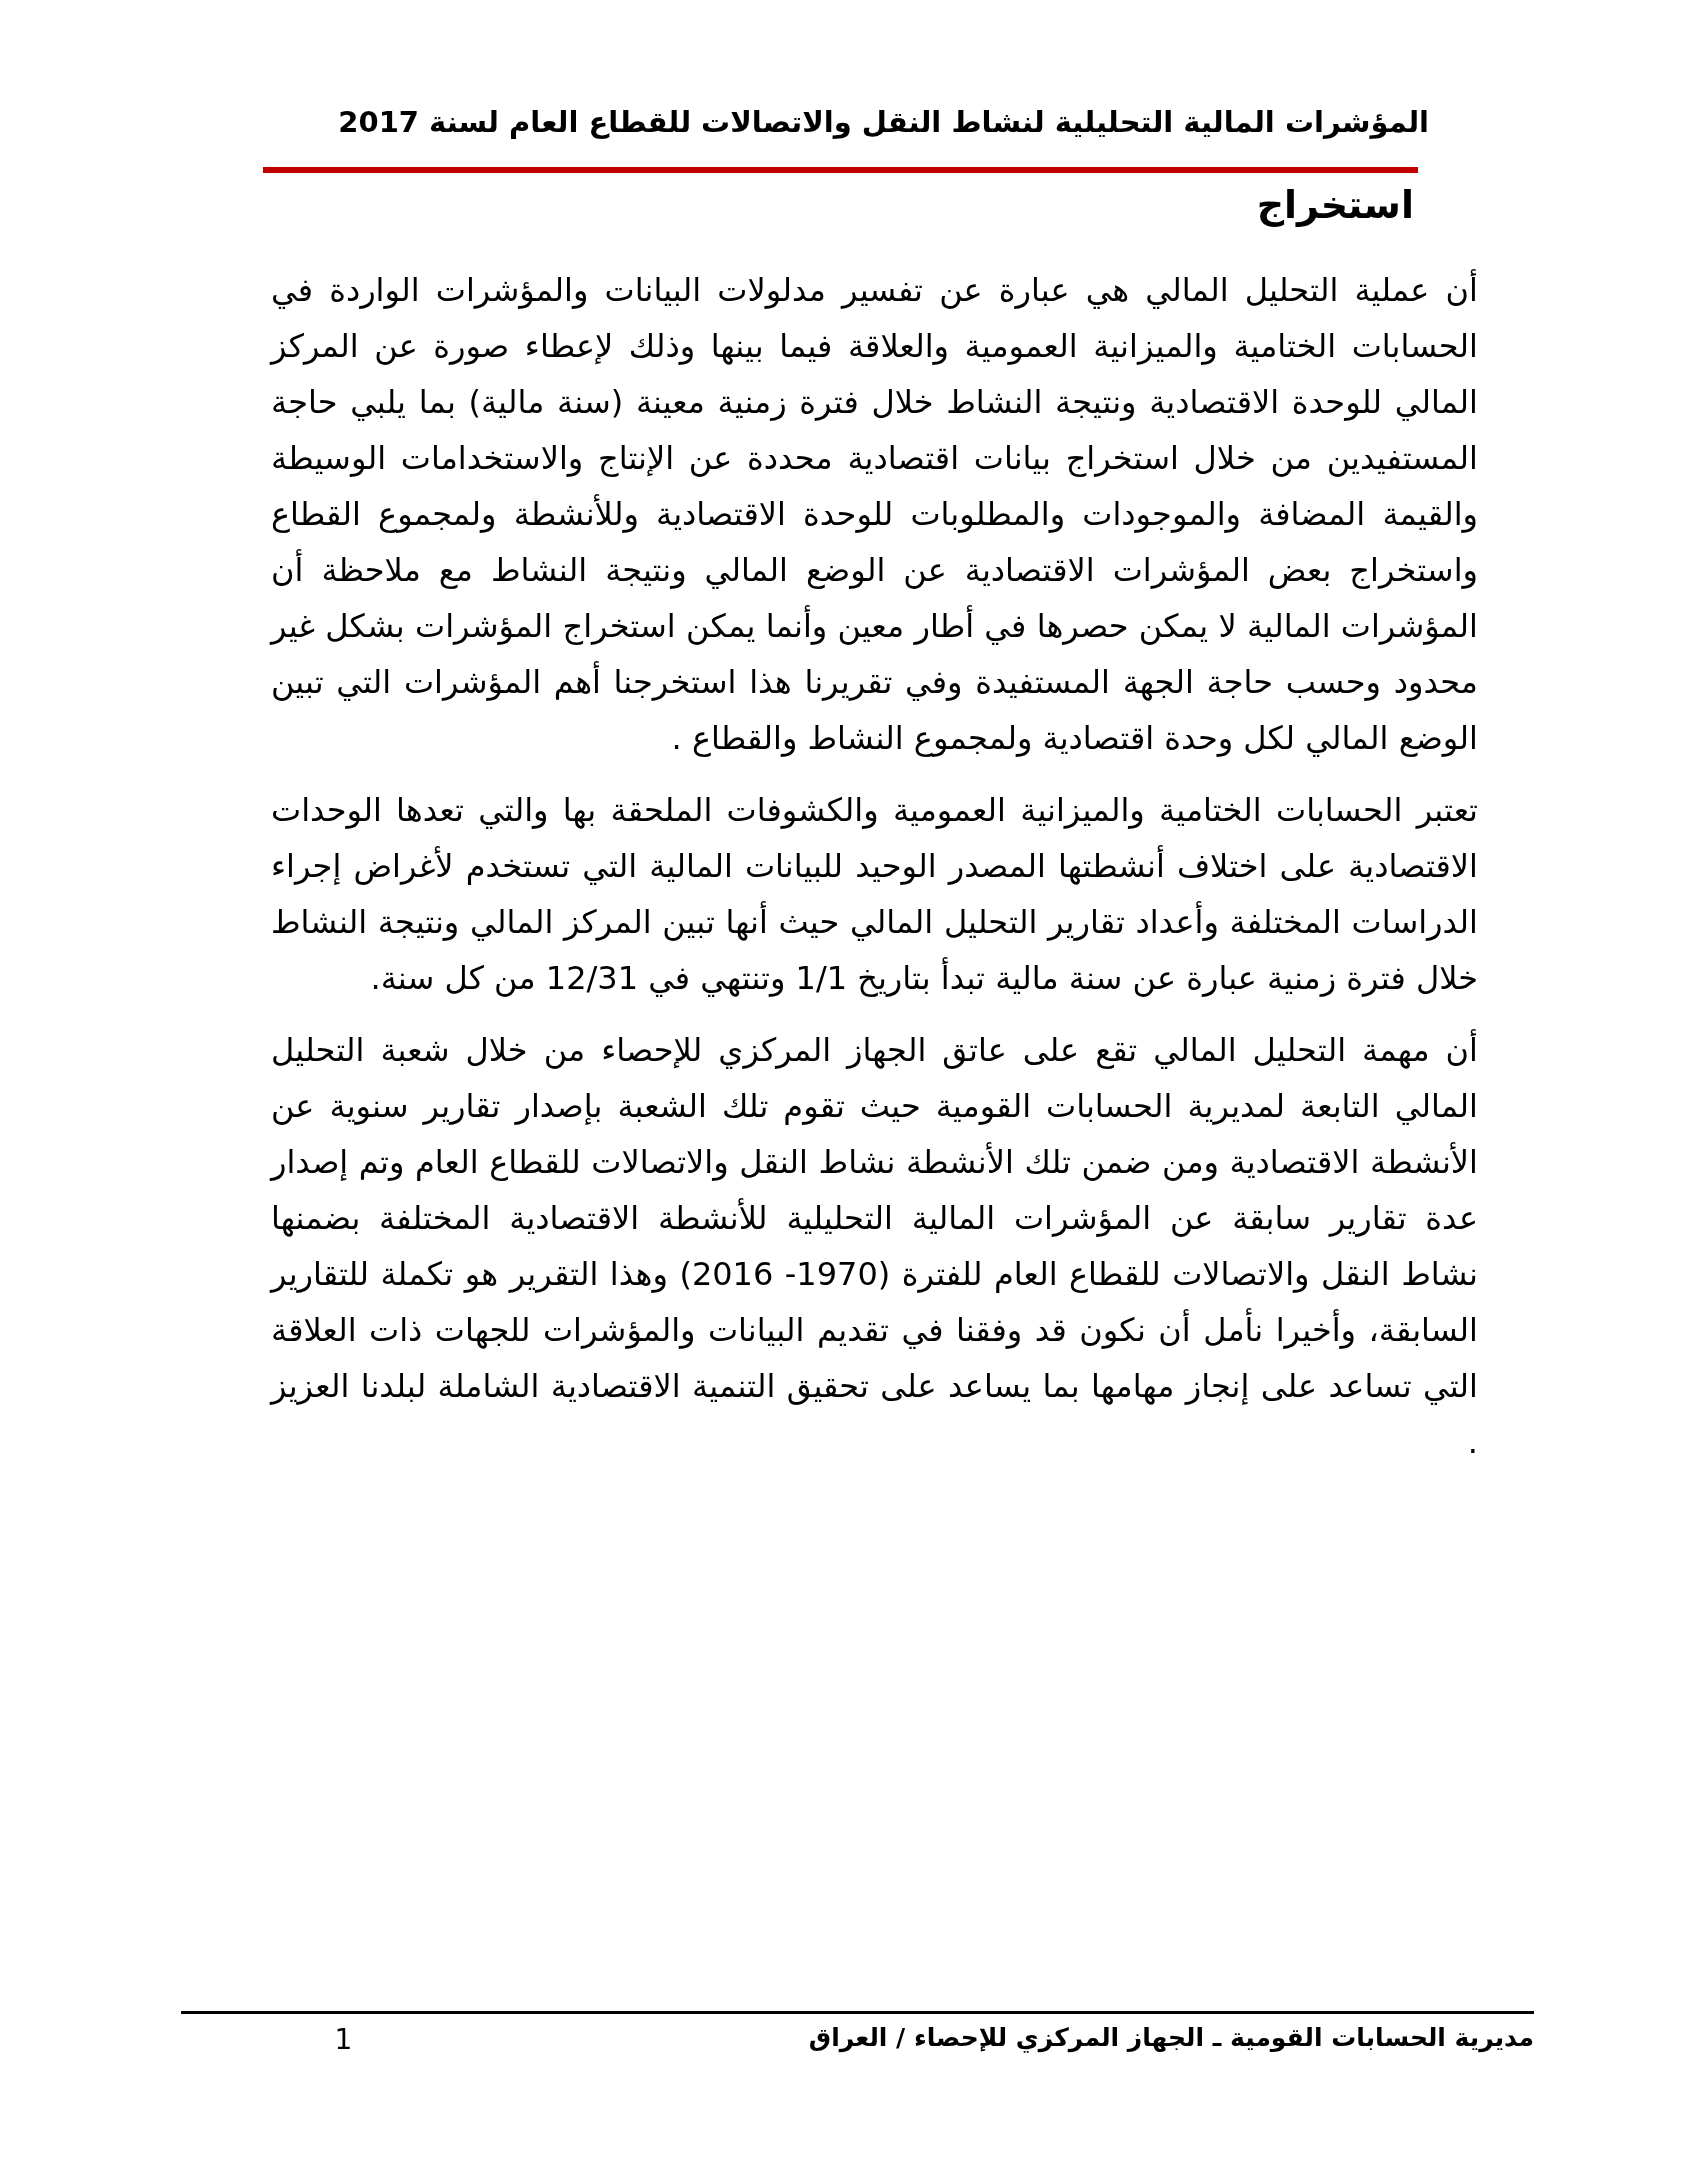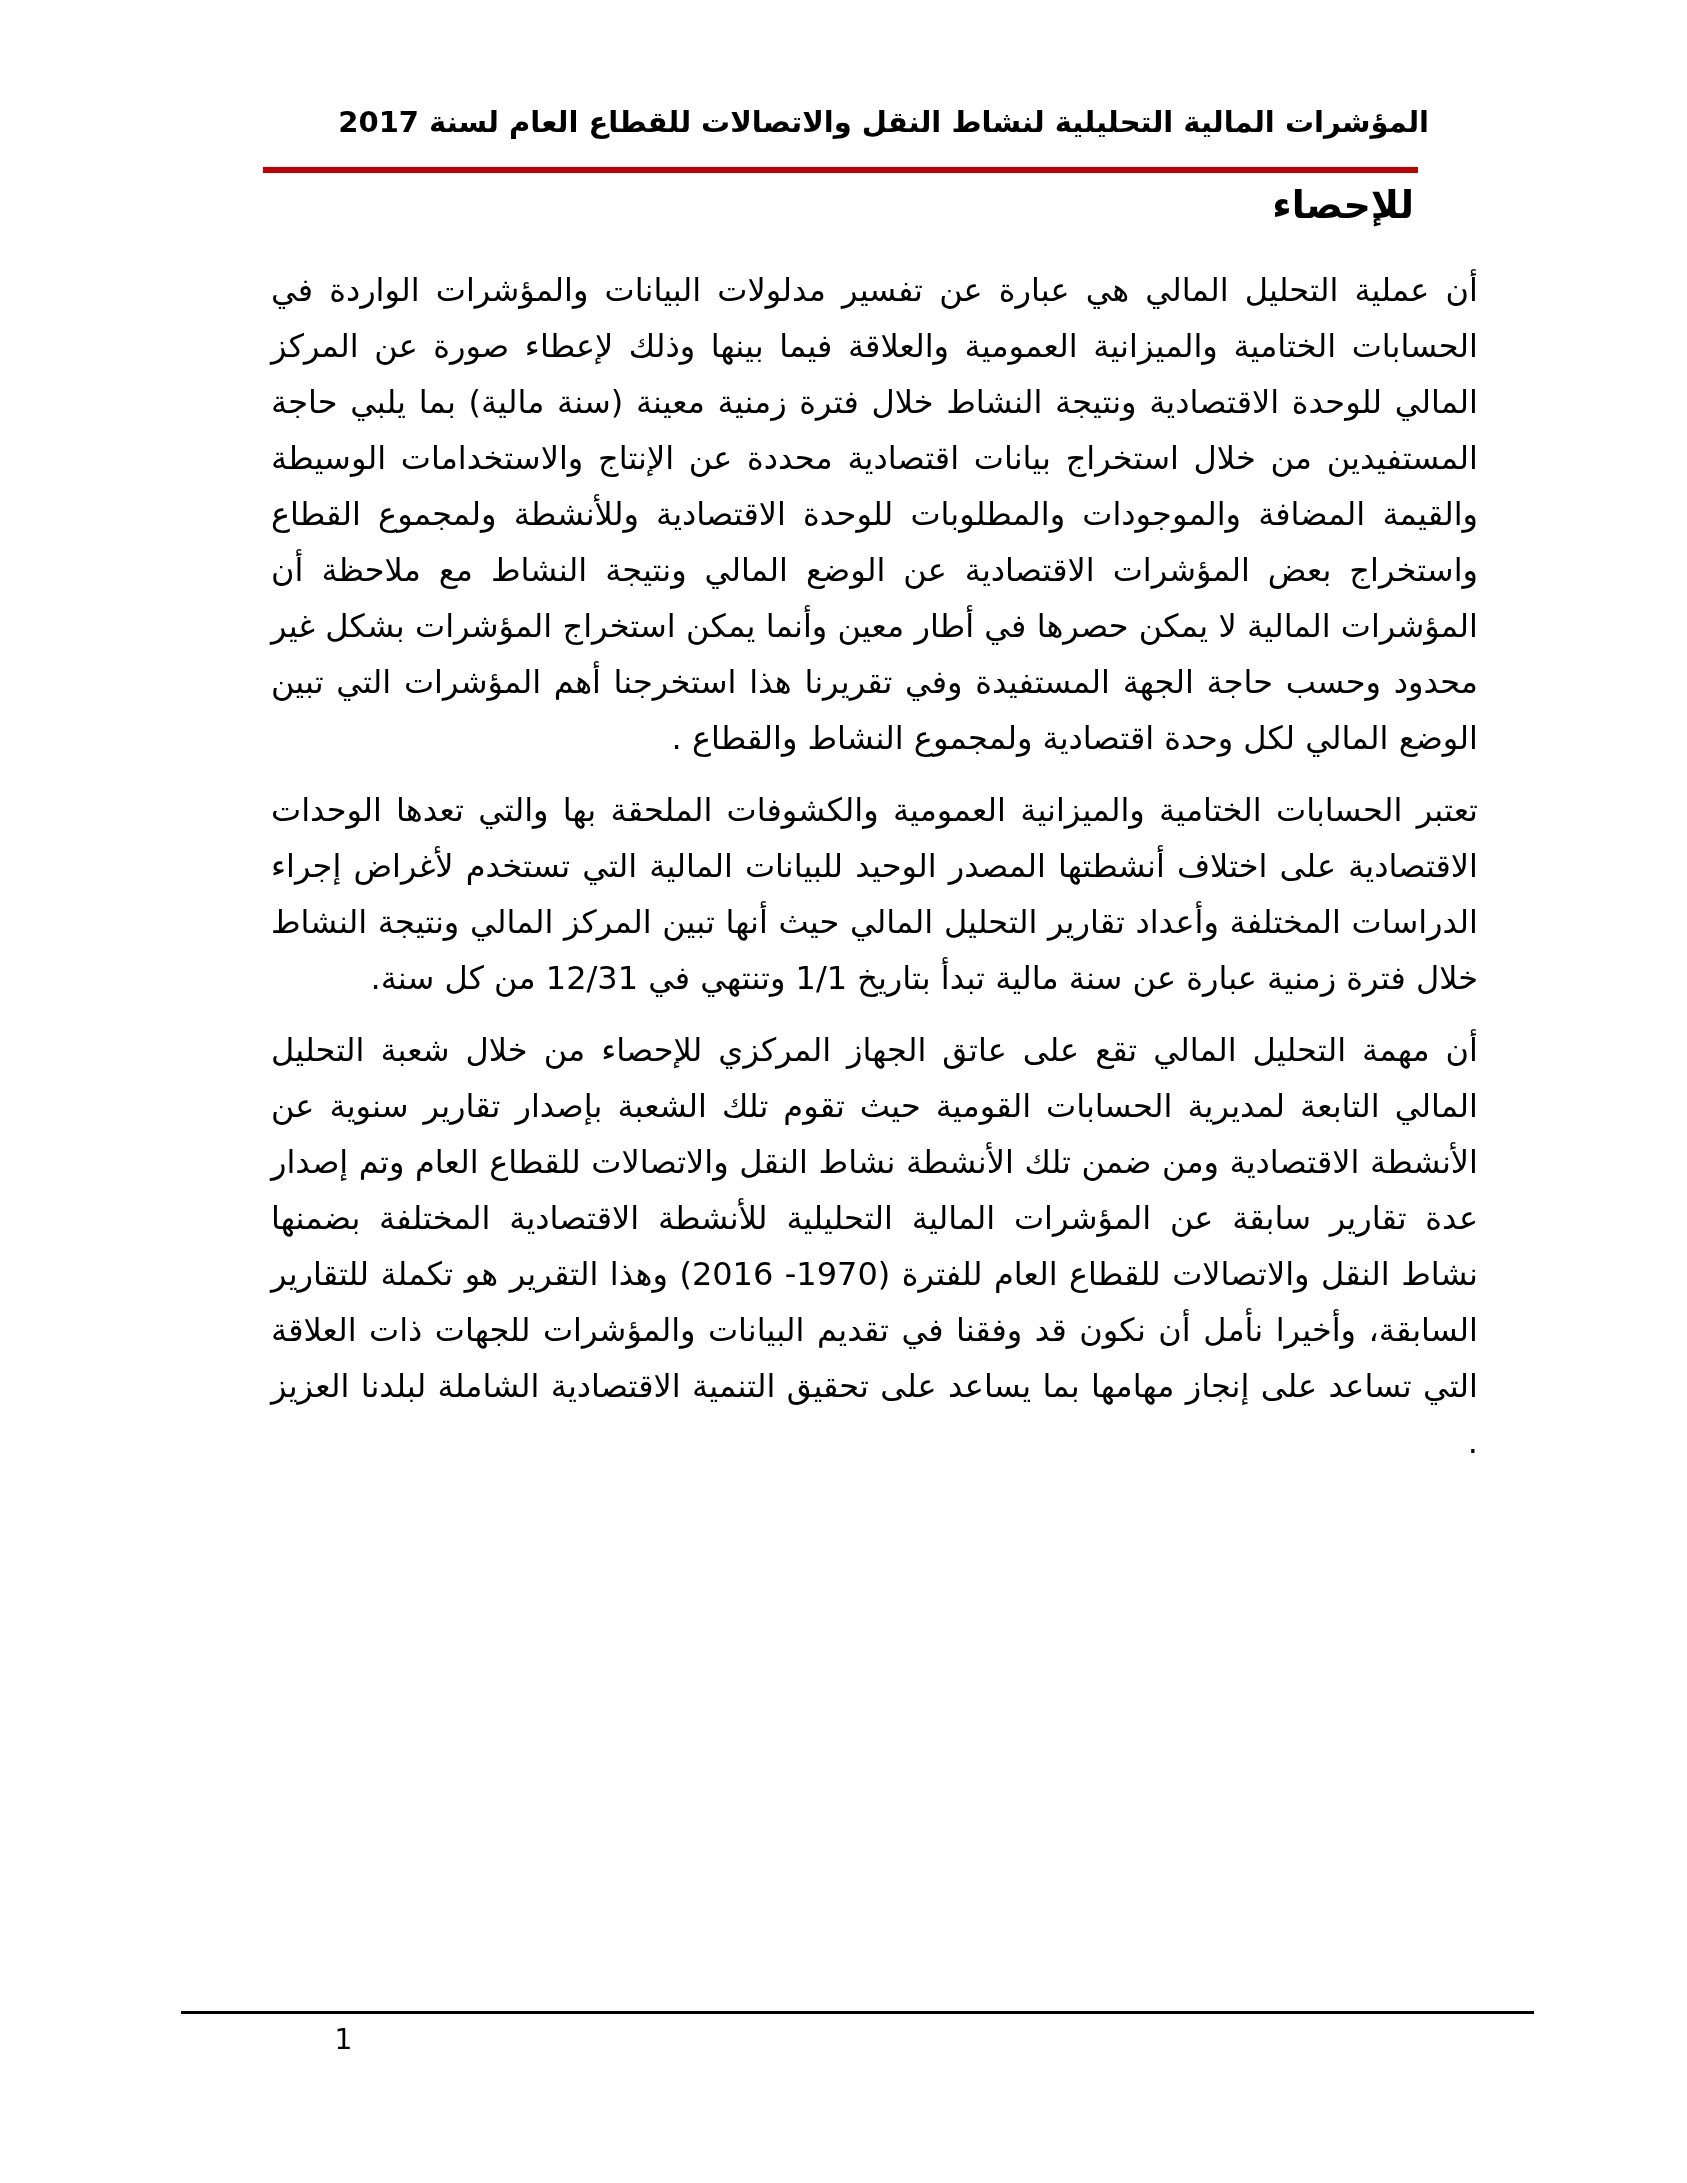--- a/index.html
+++ b/index.html
@@ -86,27 +86,28 @@
 </style>
 </head>
 <body>
 
 <div class="page">
 
   <div class="header-title">المؤشرات المالية التحليلية لنشاط النقل والاتصالات للقطاع العام لسنة 2017</div>
 
   <div class="header-rule"></div>
 
-  <div class="section-heading">للإحصاء</div>
+  <div class="section-heading">استخراج</div>
 
   <div class="body-text">
     <p>أن عملية التحليل المالي هي عبارة عن تفسير مدلولات البيانات والمؤشرات الواردة في الحسابات الختامية والميزانية العمومية والعلاقة فيما بينها وذلك لإعطاء صورة عن المركز المالي للوحدة الاقتصادية ونتيجة النشاط خلال فترة زمنية معينة (سنة مالية) بما يلبي حاجة المستفيدين من خلال استخراج بيانات اقتصادية محددة عن الإنتاج والاستخدامات الوسيطة والقيمة المضافة والموجودات والمطلوبات للوحدة الاقتصادية وللأنشطة ولمجموع القطاع واستخراج بعض المؤشرات الاقتصادية عن الوضع المالي ونتيجة النشاط مع ملاحظة أن المؤشرات المالية لا يمكن حصرها في أطار معين وأنما يمكن استخراج المؤشرات بشكل غير محدود وحسب حاجة الجهة المستفيدة وفي تقريرنا هذا استخرجنا أهم المؤشرات التي تبين الوضع المالي لكل وحدة اقتصادية ولمجموع النشاط والقطاع .</p>
     <p>تعتبر الحسابات الختامية والميزانية العمومية والكشوفات الملحقة بها والتي تعدها الوحدات الاقتصادية على اختلاف أنشطتها المصدر الوحيد للبيانات المالية التي تستخدم لأغراض إجراء الدراسات المختلفة وأعداد تقارير التحليل المالي حيث أنها تبين المركز المالي ونتيجة النشاط خلال فترة زمنية عبارة عن سنة مالية تبدأ بتاريخ 1/1 وتنتهي في 12/31 من كل سنة.</p>
     <p>أن مهمة التحليل المالي تقع على عاتق الجهاز المركزي للإحصاء من خلال شعبة التحليل المالي التابعة لمديرية الحسابات القومية حيث تقوم تلك الشعبة بإصدار تقارير سنوية عن الأنشطة الاقتصادية ومن ضمن تلك الأنشطة نشاط النقل والاتصالات للقطاع العام وتم إصدار عدة تقارير سابقة عن المؤشرات المالية التحليلية للأنشطة الاقتصادية المختلفة بضمنها نشاط النقل والاتصالات للقطاع العام للفترة (1970- 2016)  وهذا التقرير هو تكملة للتقارير السابقة، وأخيرا نأمل أن نكون قد وفقنا في تقديم البيانات والمؤشرات للجهات ذات العلاقة التي تساعد على إنجاز مهامها بما يساعد على تحقيق التنمية الاقتصادية الشاملة لبلدنا العزيز .</p>
   </div>
 
   <div class="footer-rule"></div>
 
+  <div class="footer-org">مديرية الحسابات القومية ـ الجهاز المركزي للإحصاء / العراق</div>
 
   <div class="page-number">1</div>
 
 </div>
 
 
 </body></html>

